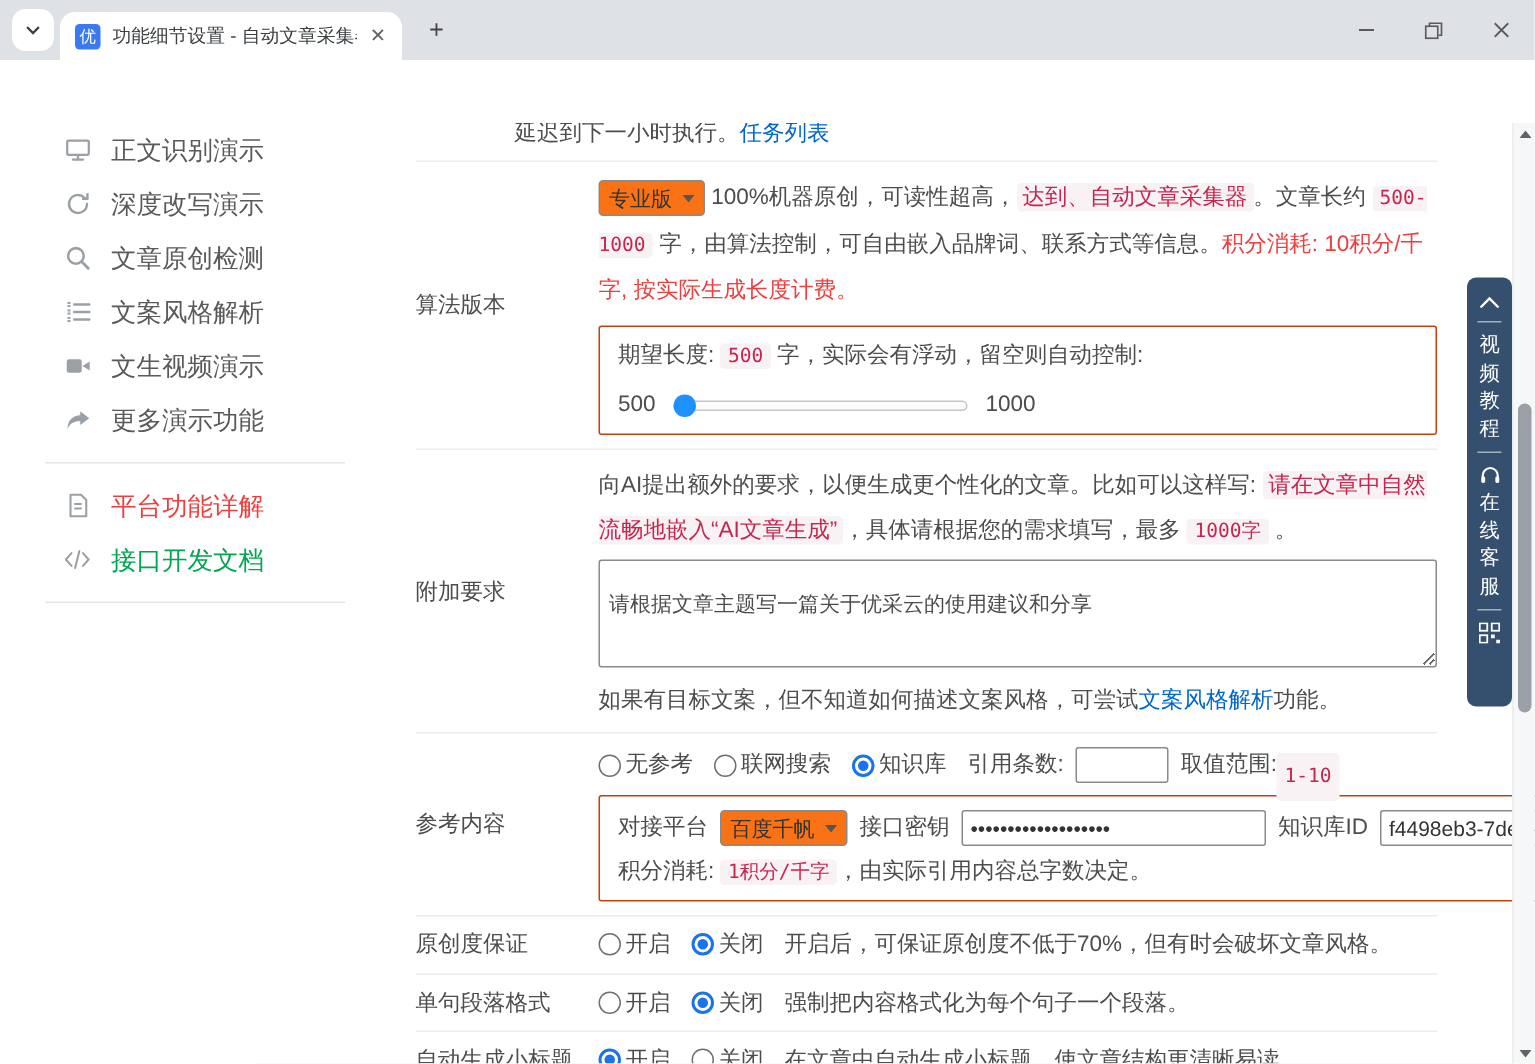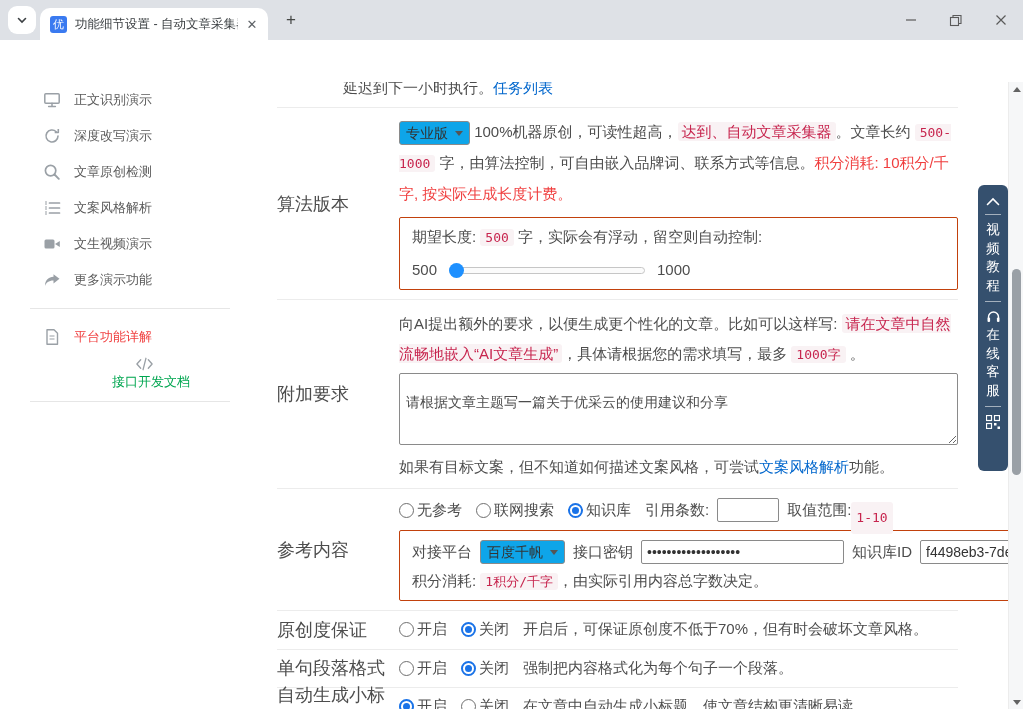--- a/index.html
+++ b/index.html
@@ -23,39 +23,39 @@
   .omnibox { position:absolute; left:118px; top:46px; width:820px; height:32px; border-radius:16px; background:#eef1f6; display:flex; align-items:center; padding:0 12px 0 14px; }
   .omni-url { margin-left:10px; font-size:14px; color:#1f1f1f; flex:1; }
   .avatar { position:absolute; left:950px; top:47px; width:30px; height:30px; border-radius:50%; background:#0d9488; color:#fff; font-size:12px; font-weight:bold; display:flex; align-items:center; justify-content:center; }
   .kebab { position:absolute; left:994px; top:50px; width:20px; height:22px; display:flex; align-items:center; justify-content:center; }
 
   
   .page { position:absolute; left:0; top:82px; width:1023px; height:627px; background:#fff; overflow:hidden; }
 
   
   .sidebar { position:absolute; left:0; top:0; width:260px; height:627px; background:#fff; }
-  .side-item { height:36px; display:flex; align-items:center; padding-left:42px; color:#5a5a5a; font-size:13px; cursor:pointer; }
+  .side-item { height:36px; display:flex; align-items:center; padding-left:42px; color:#5a5a5a; font-size:17px; cursor:pointer; }
   .side-item .ic { width:19px; height:19px; margin-right:13px; display:flex; align-items:center; justify-content:center; color:#9aa0a6; }
   .side-item.red { color:#f03e3e; }
-  .side-item.green { color:#00a650;flex-direction:column; }
+  .side-item.green { color:#00a650; }
   .side-div { border-top:1px solid #e6e6e6; margin:10px 30px 10px 30px; }
 
   
   .main { position:absolute; left:277px; top:0; width:681px; }
   .notice { height:26px; overflow:hidden; border-bottom:1px solid #ececec; font-size:15px; color:#4d4d4d; padding-left:66px; }
   .notice .inner { margin-top:-3px; }
   a.link { color:#0066cc; text-decoration:none; cursor:pointer; }
   .row { display:flex; border-bottom:1px solid #ececec; padding:9px 0; }
-  .row-label { flex:0 0 122px; font-size:18px; color:#4d4d4d; display:flex; align-items:center; }
+  .row-label { flex:0 0 122px; font-size:15px; color:#4d4d4d; display:flex; align-items:center; }
   .row-content { flex:1; font-size:15px; color:#4d4d4d; line-height:30px; }
   .hl { color:#c7254e; background:#f9f2f4; padding:1px 4px; border-radius:3px; }
   .code { font-family:"DejaVu Sans Mono",monospace; font-size:13px; color:#c7254e; background:#f9f2f4; padding:1px 5px; border-radius:3px;margin-top:15px; }
   .warn { color:#f03e3e; }
 
-  .fake-select { display:inline-flex; align-items:center; border:1px solid #8a8a8a; border-radius:3px; background:#0ea5e9; height:24px; padding:0 6px; font-size:14px; color:#333; vertical-align:middle; cursor:pointer; }
+  .fake-select { display:inline-flex; align-items:center; border:1px solid #8a8a8a; border-radius:3px; background:#f97316; height:24px; padding:0 6px; font-size:14px; color:#333; vertical-align:middle; cursor:pointer; }
   .fake-select .arr { width:0; height:0; border-left:4px solid transparent; border-right:4px solid transparent; border-top:5px solid #555; margin-left:7px; }
 
   .inner-box { border:1px solid #c2410c; border-radius:2px; margin-top:8px; padding:8px 12px; line-height:22px; }
   .slider-row { display:flex; align-items:center; margin-top:10px; height:22px; font-size:15px; color:#4d4d4d; }
   .slider-track { position:relative; width:196px; height:7px; background:#fbfbfb; border:1px solid #c6c6c6; border-radius:4px; margin:0 12px; }
   .slider-thumb { position:absolute; left:-1px; top:-4.5px; width:15px; height:15px; border-radius:50%; background:#1e90ff; cursor:pointer; }
 
   .ta { width:100%; height:72px; border:1px solid #8a8a8a; border-radius:2px; font-family:"Liberation Sans","DejaVu Sans",sans-serif; font-size:14px; color:#4d4d4d; padding:18px 6px; line-height:20px; resize:both; margin-top:3px; display:block; }
   .note { margin-top:10px; line-height:24px; }
 

